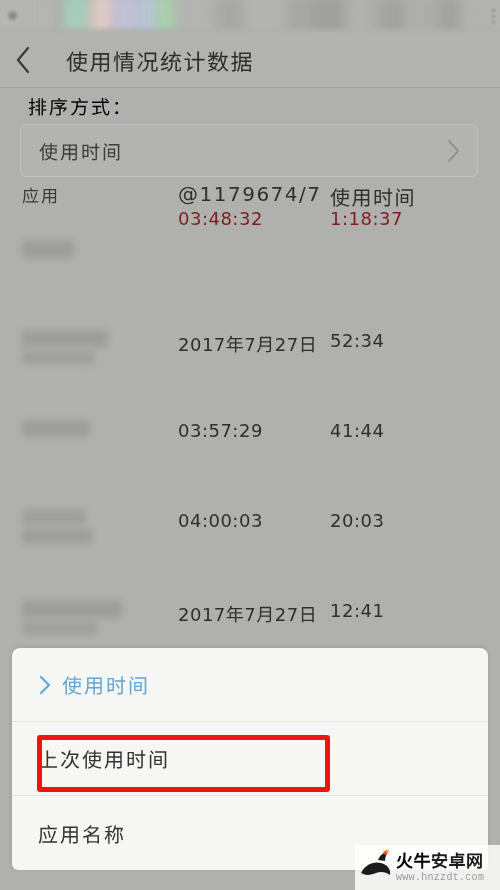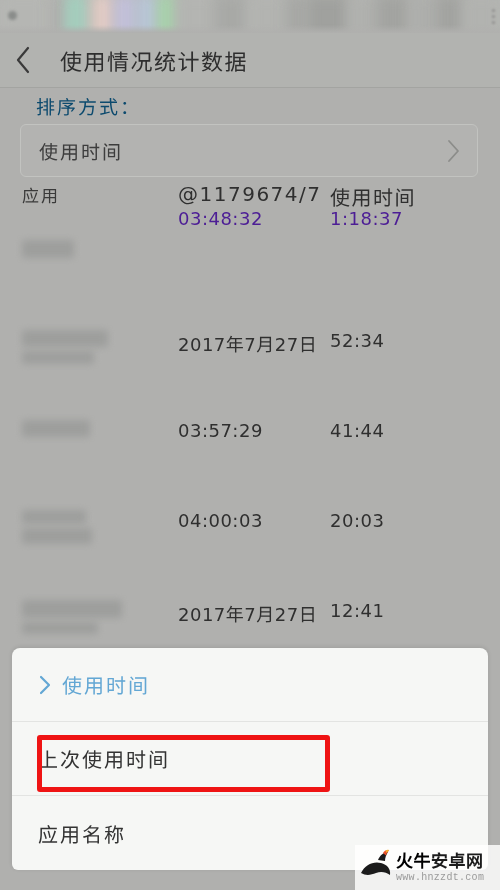--- a/index.html
+++ b/index.html
@@ -79,30 +79,30 @@
     height: 54px;
     display: flex;
     align-items: center;
     justify-content: center;
   }
   .back-chevron svg { display: block; }
   .appbar-title {
     font-size: 22px;
     color: #2e2e2e;
     letter-spacing: 1.5px;
-    margin-left: 14px;
+    margin-left: 20px;
     font-family: Liberation Mono, monospace;
   }
 
   
   .sort-label {
     position: absolute;
-    left: 36px; top: 92px;
+    left: 28px; top: 92px;
     font-size: 19px;
-    color: #0c4a6e;
+    color: #000000;
     letter-spacing: 2px;
     font-family: "DejaVu Sans", "Liberation Sans", sans-serif;
   }
   .sort-box {
     position: absolute;
     left: 20px; top: 124px;
     width: 458px; height: 53px;
     box-sizing: border-box;
     border: 1px solid #c2c3c0;
     border-radius: 6px;
@@ -166,21 +166,21 @@
     color: #2f2f2f;
     letter-spacing: .5px;
     font-family: "DejaVu Sans", "Liberation Sans", sans-serif;
     white-space: nowrap;
   }
   .c-mid.hdr, .c-right.hdr { font-size: 20px; letter-spacing: 1.5px; }
   .subline {
     position: absolute;
     top: 26px;
     font-size: 18px;
-    color: #4c1d95;
+    color: #7f1d1d;
     letter-spacing: .5px;
     white-space: nowrap;
     font-family: "DejaVu Sans", "Liberation Sans", sans-serif;
   }
 
   
   .sheet {
     position: absolute;
     left: 12px;
     top: 648px;

